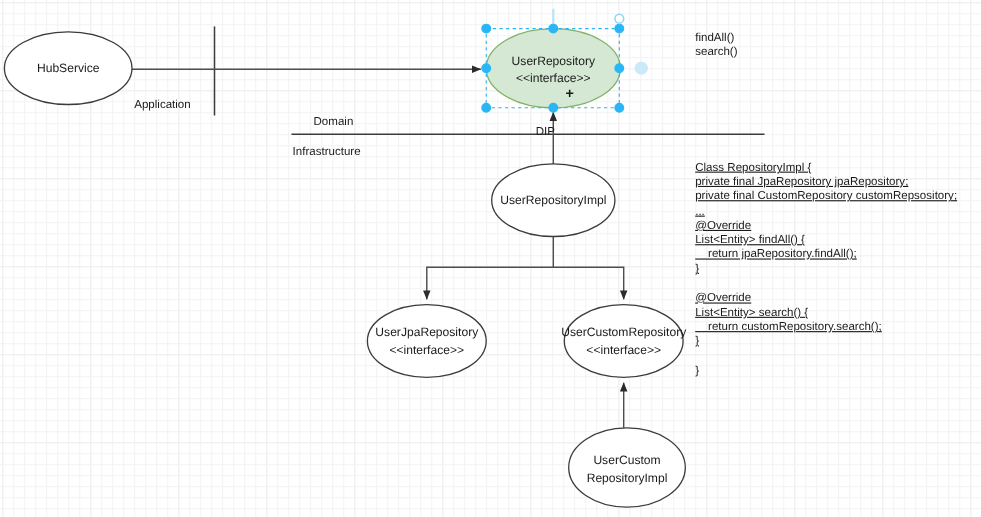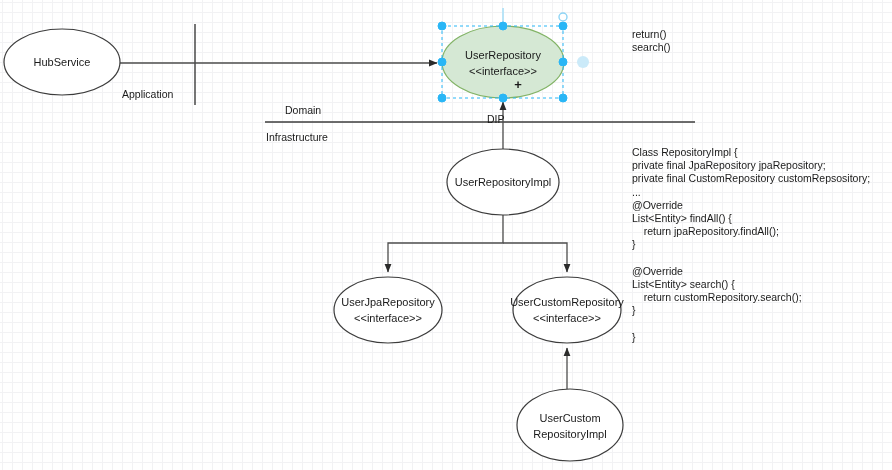--- a/index.html
+++ b/index.html
@@ -105,20 +105,21 @@
     color: #1a1a1a;
     white-space: pre;
   }
   #api-list {
     left: 632px;
     top: 28px;
   }
   #impl-code {
     left: 632px;
     top: 146px;
+    text-decoration: underline;
   }
 </style>
 </head>
 <body>
 
 <div id="canvas">
 
   <svg id="diagram-svg" viewBox="0 0 892 470" xmlns="http://www.w3.org/2000/svg">
     <defs>
       <marker id="arrowFilled" markerWidth="10" markerHeight="10" refX="8" refY="4" orient="auto" markerUnits="userSpaceOnUse">
@@ -197,21 +198,21 @@
       <circle class="sel-handle" cx="442" cy="62" r="4"></circle>
       <circle class="sel-handle" cx="563" cy="62" r="4"></circle>
       <circle class="sel-handle" cx="442" cy="98" r="4"></circle>
       <circle class="sel-handle" cx="503" cy="98" r="4"></circle>
       <circle class="sel-handle" cx="563" cy="98" r="4"></circle>
 
       <circle class="sel-rot" cx="563" cy="17" r="4"></circle>
     </g>
   </svg>
 
-  <div class="code-block" id="api-list">return()
+  <div class="code-block" id="api-list">findAll()
 search()</div>
 
   <div class="code-block" id="impl-code">Class RepositoryImpl {
 private final JpaRepository jpaRepository;
 private final CustomRepository customRepsository;
 ...
 @Override
 List&lt;Entity&gt; findAll() {
     return jpaRepository.findAll();
 }

